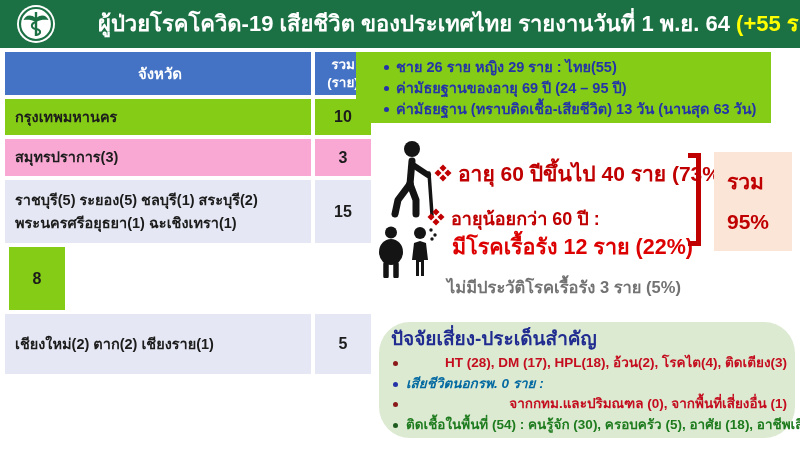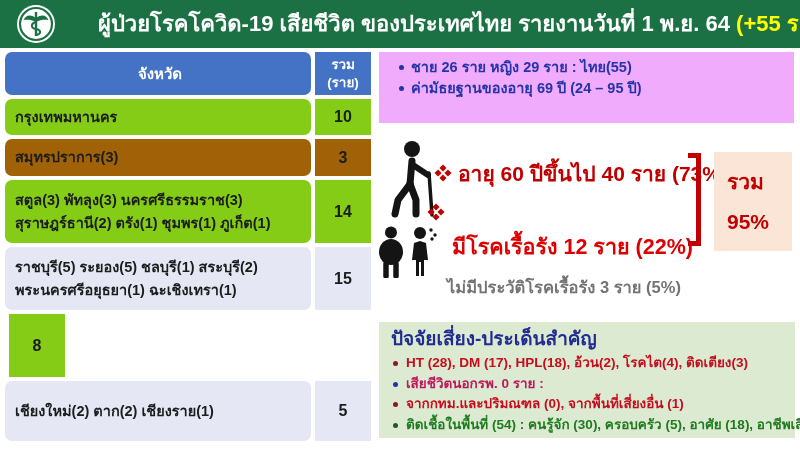--- a/index.html
+++ b/index.html
@@ -12,34 +12,34 @@
           display:flex;align-items:center;}
   .logo{position:absolute;left:16px;top:4px;width:40px;height:40px;}
   .slide-title{position:absolute;left:98px;top:0;height:48px;line-height:48px;white-space:nowrap;
                color:#ffffff;font-size:22px;font-weight:bold;}
   .title-highlight{color:#FFFF00;}
 
   
   .table{position:absolute;left:5px;top:52px;width:366px;}
   .t-row{display:flex;margin-bottom:4px;}
   .cell-p{width:306px;padding:3px 6px 3px 10px;display:flex;align-items:center;
-          font-size:14.5px;font-weight:600;color:#1c1c1c;line-height:1.55;border-radius:7px;}
+          font-size:14.5px;font-weight:600;color:#1c1c1c;line-height:1.55;}
   .cell-t{width:56px;margin-left:4px;display:flex;align-items:center;justify-content:center;
           font-size:16px;font-weight:600;color:#1c1c1c;}
   .t-head .cell-p{justify-content:center;background:#4472C4;color:#ffffff;font-size:15px;height:43px;}
   .t-head .cell-t{flex-direction:column;background:#4472C4;color:#ffffff;height:43px;
                   font-size:13.5px;font-weight:600;line-height:1.3;}
   .band-dark  .cell-p,.band-dark  .cell-t{background:#84cc16;}
   .band-light .cell-p,.band-light .cell-t{background:#E5E8F4;}
-  .band-peach .cell-p,.band-peach .cell-t{background:#a16207;}
+  .band-peach .cell-p,.band-peach .cell-t{background:#f9a8d4;}
   .h36{height:36px}.h37{height:37px}.h63{height:63px}.h45{height:60px}
 
   
-  .cream-box{position:absolute;left:379px;top:52px;width:415px;height:71px;background:#f0abfc;
-             padding:5px 8px 0 18px;}
+  .cream-box{position:absolute;left:356px;top:52px;width:415px;height:71px;background:#84cc16;
+             padding:5px 8px 0 26px;}
   .cream-box ul{list-style:none;margin:0;padding:0;}
   .cream-box li{position:relative;padding-left:14px;font-size:14.5px;font-weight:bold;
                 color:#2433A8;line-height:21px;white-space:nowrap;}
   .cream-box li::before{content:"";position:absolute;left:2px;top:8px;width:5px;height:5px;
                 border-radius:50%;background:#2433A8;}
 
   
   .elderly-icon{position:absolute;left:388px;top:140px;width:52px;height:78px;}
   .duo-icon{position:absolute;left:378px;top:226px;width:64px;height:52px;}
   .age-line{position:absolute;white-space:nowrap;font-weight:bold;}
@@ -52,28 +52,28 @@
   .diamonds i{position:absolute;width:5px;height:5px;background:#C00000;}
   .diamonds i:nth-child(1){left:0;top:0}.diamonds i:nth-child(2){left:7px;top:0}
   .diamonds i:nth-child(3){left:0;top:7px}.diamonds i:nth-child(4){left:7px;top:7px}
   .bracket{position:absolute;left:688px;top:153px;width:13px;height:93px;
            border:5px solid #C00000;border-left:none;}
   .total-box{position:absolute;left:714px;top:152px;width:78px;height:99px;background:#FBE5D6;
              padding:10px 0 0 13px;color:#C00000;font-weight:bold;font-size:21px;line-height:40px;}
 
   
   .green-box{position:absolute;left:379px;top:322px;width:416px;height:116px;background:#DCEAD2;
-             padding:4px 8px 0 12px;}
+             padding:4px 8px 0 12px;border-radius:31px;}
   .green-box .gb-title{font-size:19px;font-weight:bold;color:#202C90;line-height:26px;}
   .green-box ul{list-style:none;margin:1px 0 0 0;padding:0;}
   .green-box li{position:relative;padding-left:15px;font-size:13.5px;font-weight:bold;
                 line-height:20.5px;white-space:nowrap;}
   .green-box li::before{content:"";position:absolute;left:2px;top:8px;width:5px;height:5px;border-radius:50%;}
-  .c-red{color:#C40D1E;}   .c-red::before{background:#8B1A1A;}
-  .c-blue{color:#be185d;}  .c-blue::before{background:#2433A8;}
+  .c-red{color:#C40D1E;text-align:right;}   .c-red::before{background:#8B1A1A;}
+  .c-blue{color:#0369a1;font-style:italic;}  .c-blue::before{background:#2433A8;}
   .c-green{color:#1E7B1E;} .c-green::before{background:#1E5B1E;}
 </style>
 </head>
 <body>
 
 <div class="slide">
 
   <div class="header">
     <svg class="logo" viewBox="0 0 40 40">
       <circle cx="20" cy="20" r="19" fill="#ffffff"></circle>
@@ -95,58 +95,55 @@
       </div>
     </div>
     <div class="t-row band-dark">
       <div class="cell-p h36">กรุงเทพมหานคร</div>
       <div class="cell-t h36">10</div>
     </div>
     <div class="t-row band-peach">
       <div class="cell-p h37">สมุทรปราการ(3)</div>
       <div class="cell-t h37">3</div>
     </div>
-    <div class="t-row band-dark">
-      <div class="cell-p h63">สตูล(3) พัทลุง(3) นครศรีธรรมราช(3) สุราษฎร์ธานี(2) ตรัง(1) ชุมพร(1) ภูเก็ต(1)</div>
-      <div class="cell-t h63">14</div>
-    </div>
     <div class="t-row band-light">
       <div class="cell-p h63">ราชบุรี(5) ระยอง(5) ชลบุรี(1) สระบุรี(2) พระนครศรีอยุธยา(1) ฉะเชิงเทรา(1)</div>
       <div class="cell-t h63">15</div>
     </div>
     <div class="t-row band-dark">
       <div class="cell-t h63">8</div>
     </div>
     <div class="t-row band-light">
       <div class="cell-p h45">เชียงใหม่(2) ตาก(2) เชียงราย(1)</div>
       <div class="cell-t h45">5</div>
     </div>
   </div>
 
   <div class="cream-box">
     <ul>
       <li>ชาย 26 ราย หญิง 29 ราย : ไทย(55)</li>
       <li>ค่ามัธยฐานของอายุ 69 ปี (24 – 95 ปี)</li>
+      <li>ค่ามัธยฐาน (ทราบติดเชื้อ-เสียชีวิต) 13 วัน (นานสุด 63 วัน)</li>
     </ul>
   </div>
 
   <svg class="elderly-icon" viewBox="0 0 52 78">
     <circle cx="24" cy="9" r="8" fill="#141414"></circle>
     <g stroke="#141414" stroke-width="7" fill="none" stroke-linecap="round" stroke-linejoin="round">
       <path d="M24,21 L22,44"></path>
       <path d="M22,44 L10,60 L7,74"></path>
       <path d="M22,44 L28,60 L28,74"></path>
     </g>
     <path d="M25,25 L40,35" stroke="#141414" stroke-width="6" stroke-linecap="round"></path>
     <path d="M41,33 L44,75" stroke="#141414" stroke-width="3.5" stroke-linecap="round"></path>
   </svg>
 
   <div class="age-line line-60plus"><span class="diamonds"><i></i><i></i><i></i><i></i></span><span>อายุ 60 ปีขึ้นไป 40 ราย (73%)</span></div>
 
-  <div class="age-line line-under60"><span class="diamonds"><i></i><i></i><i></i><i></i></span></div>
+  <div class="age-line line-under60"><span class="diamonds"><i></i><i></i><i></i><i></i></span><span>อายุน้อยกว่า 60 ปี :</span></div>
 
   <svg class="duo-icon" viewBox="0 0 64 52">
     <circle cx="13" cy="6.5" r="6" fill="#141414"></circle>
     <ellipse cx="13" cy="26" rx="12" ry="13" fill="#141414"></ellipse>
     <path d="M8,38 L8,50 M18,38 L18,50" stroke="#141414" stroke-width="5.5" stroke-linecap="round"></path>
     <circle cx="42" cy="7" r="6" fill="#141414"></circle>
     <path d="M42,15 L36,17 L34,34 L38,34 L38,50 L41,50 L41,36 L43,36 L43,50 L46,50 L46,34 L50,34 L48,17 Z" fill="#141414"></path>
     <circle cx="53" cy="4" r="1.7" fill="#141414"></circle>
     <circle cx="57" cy="9" r="1.7" fill="#141414"></circle>
     <circle cx="54" cy="13" r="1.7" fill="#141414"></circle>

